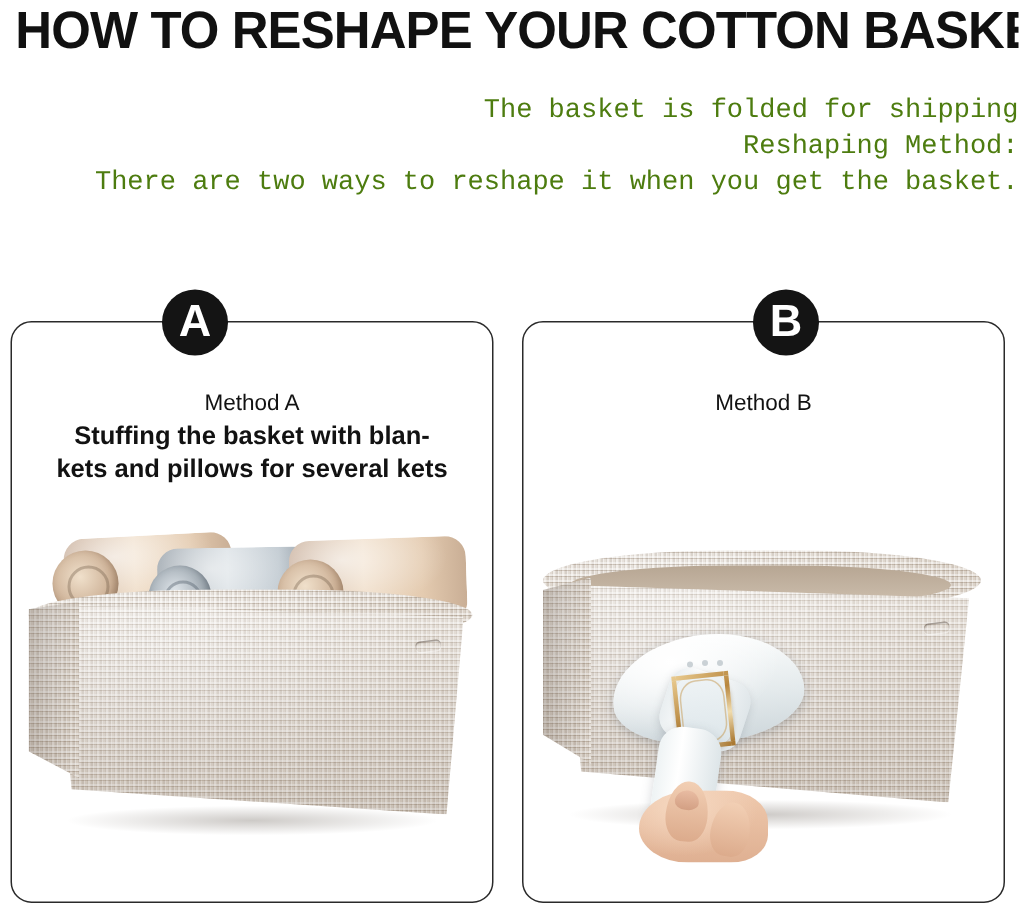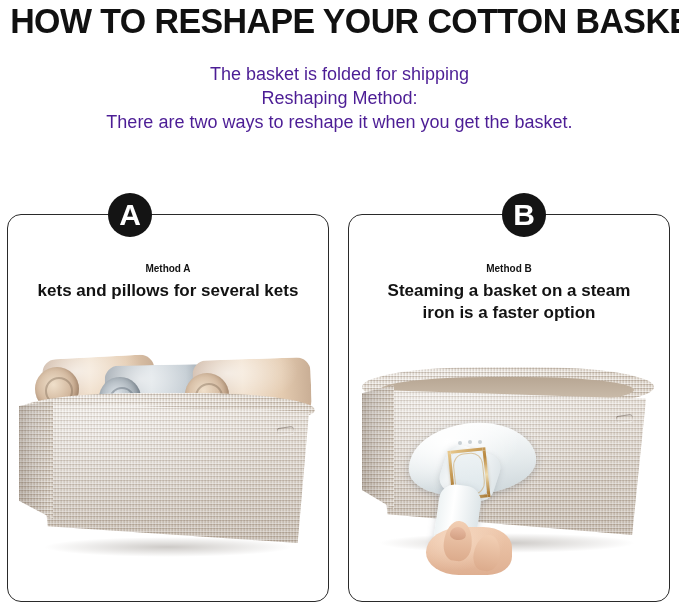--- a/index.html
+++ b/index.html
@@ -31,25 +31,26 @@
     text-align: center;
     color: #111111;
     margin: 0;
     padding: 2px 0 0 0;
     transform: scaleX(0.97);
     white-space: nowrap;
   }
   .subtitle {
     margin: 0;
     padding-top: 22px;
-    text-align: center;
+    text-align: right;
     font-size: 18px;
     line-height: 24px;
     font-weight: normal;
-    color: #4c1d95;
+    color: #4d7c0f;
+    font-family: Liberation Mono, monospace;
   }
   .subtitle-line { display: block; }
 
   
   .panels {
     position: absolute;
     left: 0;
     top: 0;
     width: 679px;
     height: 611px;
@@ -88,22 +89,22 @@
   .panel-b .badge { margin-left: -7px; }
 
   .panel-text {
     position: absolute;
     top: 44px;
     left: 6px;
     right: 6px;
     text-align: center;
   }
   .method-label {
-    font-size: 10px;
-    font-weight: bold;
+    font-size: 15px;
+    font-weight: normal;
     line-height: 20px;
     color: #121212;
   }
   .method-desc {
     font-size: 17px;
     font-weight: bold;
     line-height: 22px;
     color: #121212;
     padding-top: 1px;
   }
@@ -307,20 +308,21 @@
 </div>
 
 <div class="panels">
 
   <div class="panel panel-a">
     <div class="badge">A</div>
 
     <div class="panel-text">
       <div class="method-label">Method A</div>
       <div class="method-desc">
+        <span>Stuffing the basket with blan-</span>
         <span>kets and pillows for several kets</span>
       </div>
     </div>
 
     <div class="photo">
 
       <div class="ground-shadow" style="left:34px; top:192px; width:250px; height:20px;"></div>
 
       <div class="roll roll-tan" style="left:34px; top:12px; width:112px; height:52px; transform:rotate(-3deg);"></div>
       <div class="roll-end roll-end-tan" style="left:26px; top:22px; width:44px; height:44px;"></div>
@@ -342,24 +344,20 @@
 
       <div class="handle-slot" style="left:268px; top:82px;"></div>
     </div>
   </div>
 
   <div class="panel panel-b">
     <div class="badge">B</div>
 
     <div class="panel-text">
       <div class="method-label">Method B</div>
-      <div class="method-desc">
-        <span>Steaming a basket on a steam</span>
-        <span>iron is a faster option</span>
-      </div>
     </div>
 
     <div class="photo">
 
       <div class="ground-shadow" style="left:28px; top:188px; width:258px; height:20px;"></div>
 
       <div class="basket-rim weave" style="left:12px; top:22px; width:292px; height:40px;"></div>
       <div class="rim-inner" style="left:30px; top:32px; width:254px; height:26px;"></div>
 
       <div class="basket-front weave shade-soft" style="left:18px; top:42px; width:278px; height:148px; clip-path: polygon(3% 2%, 100% 8%, 95% 100%, 7% 86%);"></div>

